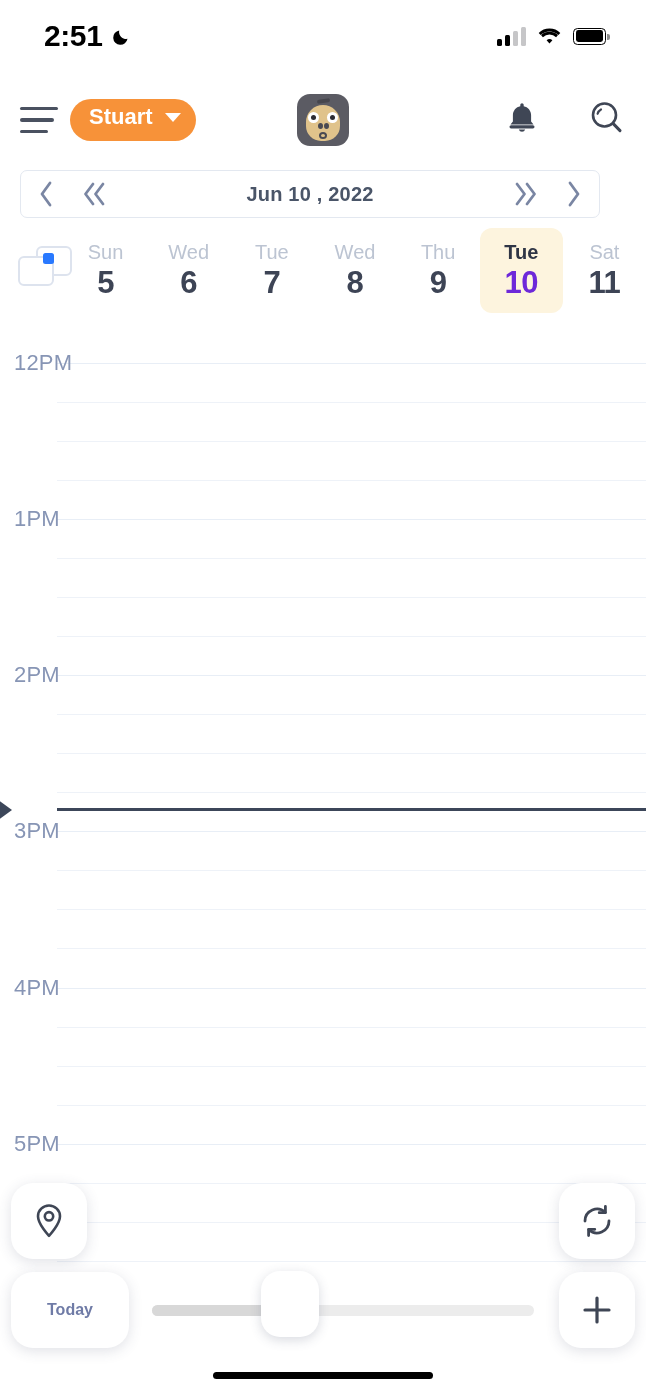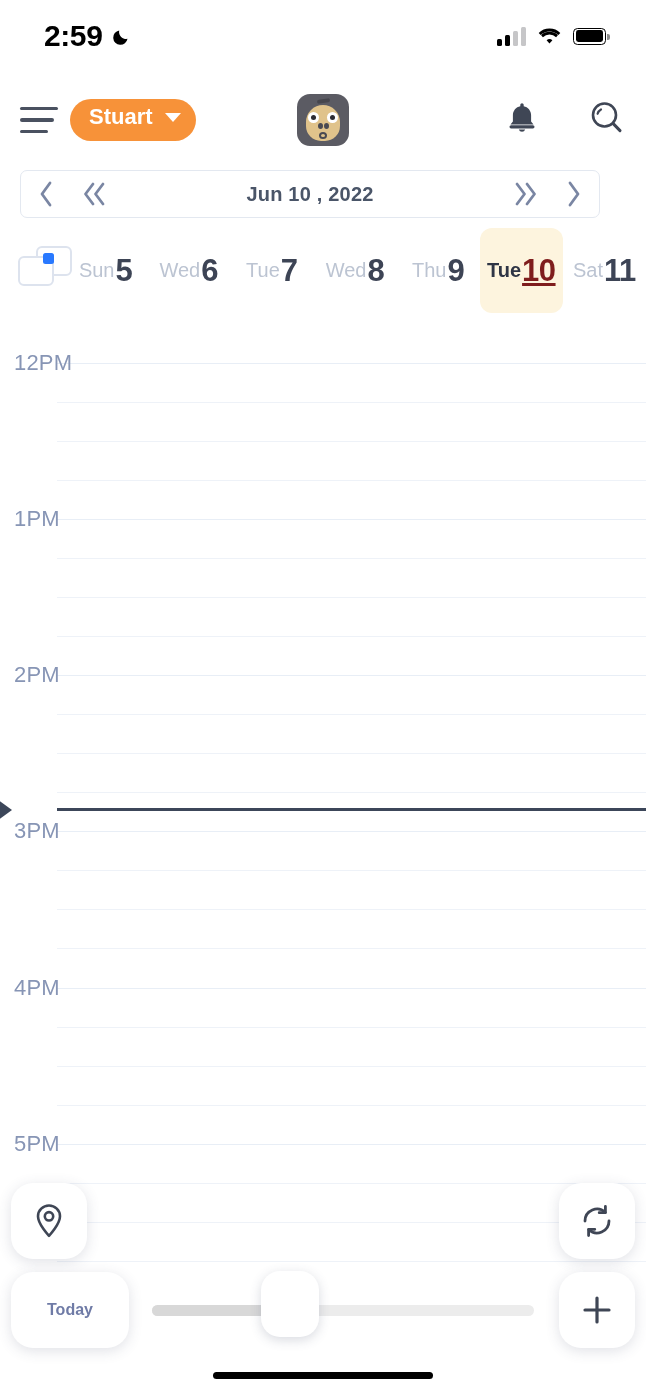--- a/index.html
+++ b/index.html
@@ -90,27 +90,27 @@
   
   .daystrip{ position:absolute; top:228px; left:0; width:646px; height:85px; }
   .layers-icon{ position:absolute; left:18px; top:18px; width:54px; height:50px; cursor:pointer; }
   .layers-icon .sq{ position:absolute; border:2px solid #dde3ee; border-radius:6px; background:#fff; }
   .layers-icon .sq1{ left:18px; top:0;  width:36px; height:30px; }
   .layers-icon .sq2{ left:0;  top:10px; width:36px; height:30px; }
   .layers-icon .dot{ position:absolute; left:25px; top:7px; width:11px; height:11px;
      background:#2979ff; border-radius:2.5px; }
 
   .days{ position:absolute; left:64px; top:0; width:582px; height:85px; display:flex; }
-  .day{ flex:1; display:flex; flex-direction:row; align-items:center; justify-content:center;
+  .day{ flex:1; display:flex; flex-direction:column; align-items:center; justify-content:center;
      gap:1px; cursor:pointer; border-radius:12px; }
   .day .dname{ font-size:20px; color:#bcc4d2; font-weight:500; }
   .day .dnum{ font-size:31px; color:#3d4455; font-weight:700; letter-spacing:-.5px; }
   .day.today{ background:#fdf4de; }
   .day.today .dname{ color:#2f3545; font-weight:700; }
-  .day.today .dnum{ color:#7f1d1d;text-decoration:underline; }
+  .day.today .dnum{ color:#6d28d9; }
 
   
   .grid{ position:absolute; top:313px; left:0; width:646px; height:1000px; overflow:hidden; }
   .hline{ position:absolute; left:57px; right:0; height:1px; background:#eef2f8; }
   .hline.hour{ background:#e8eef6; }
   .hourlabel{ position:absolute; left:14px; font-size:22px; color:#8795b5; font-weight:500;
      transform:translateY(-50%); letter-spacing:.2px; }
 
   .nowline{ position:absolute; left:57px; right:0; height:3px; background:#3c4659; }
   .nowarrow{ position:absolute; left:-3px; width:0; height:0;
@@ -142,21 +142,21 @@
   .homeindicator{ position:absolute; left:50%; transform:translateX(-50%); bottom:20px;
      width:220px; height:7px; background:#000; border-radius:4px; }
 </style>
 </head>
 <body>
 
 <div id="phone">
 
   <div class="statusbar">
     <div class="sb-left">
-      <span class="sb-time">2:59</span>
+      <span class="sb-time">2:51</span>
       <svg width="22" height="22" viewBox="0 0 22 22">
         <path d="M16.5 13.8A7 7 0 0 1 8.2 5.5 7.2 7.2 0 1 0 16.5 13.8Z" fill="#000"></path>
       </svg>
     </div>
     <div class="sb-right">
       <span class="bars">
           <i></i>
           <i></i>
           <i></i>
           <i></i>

